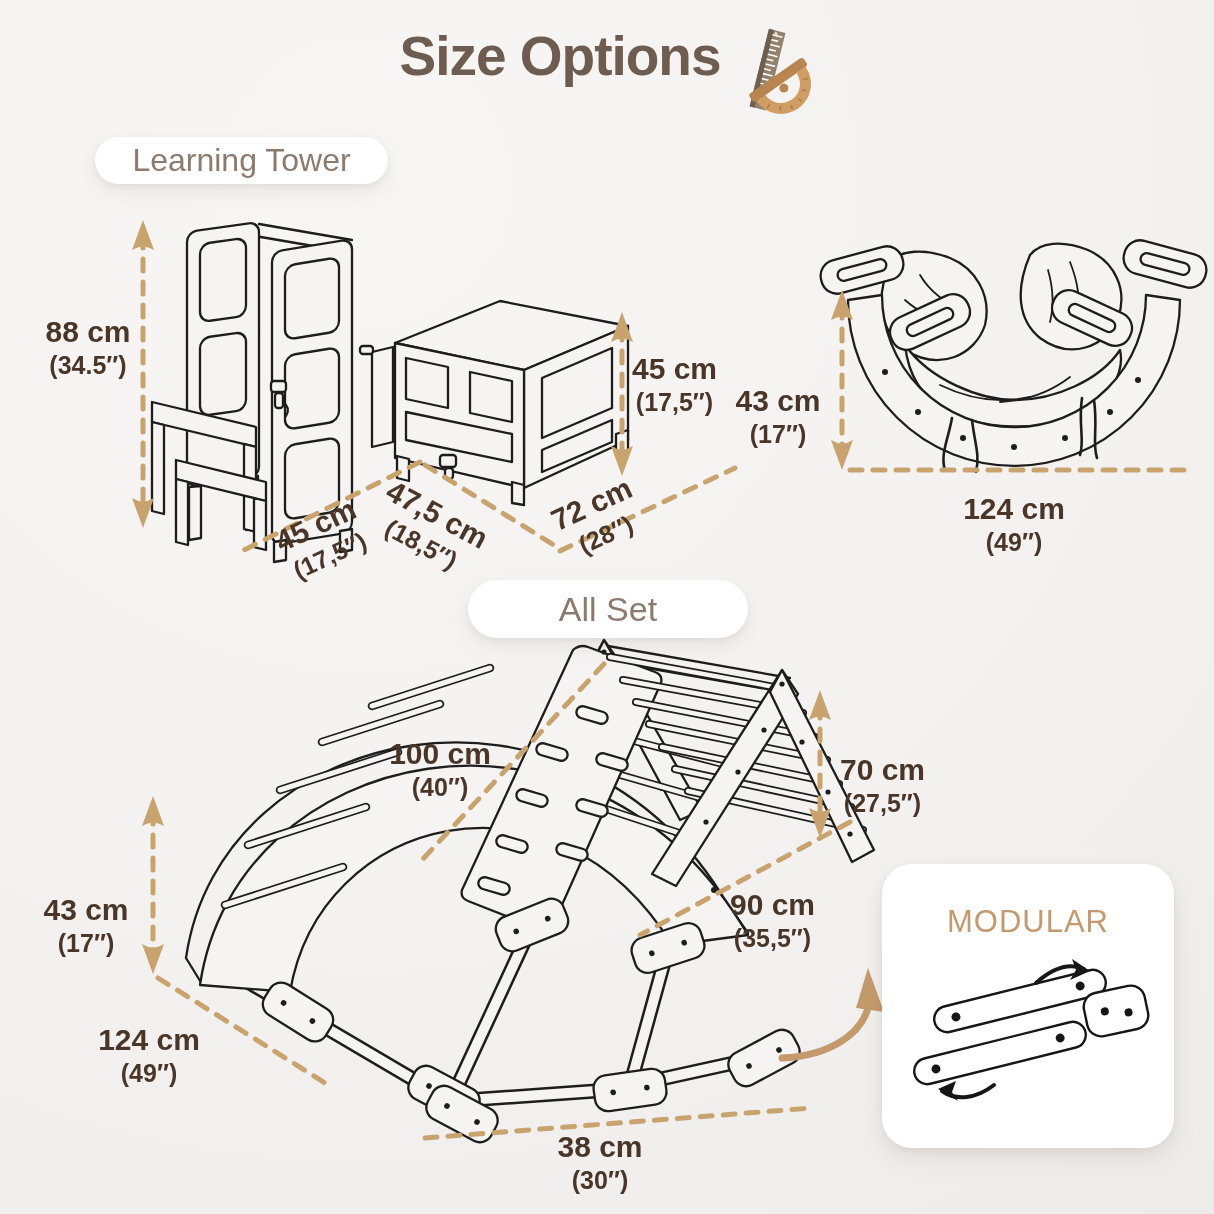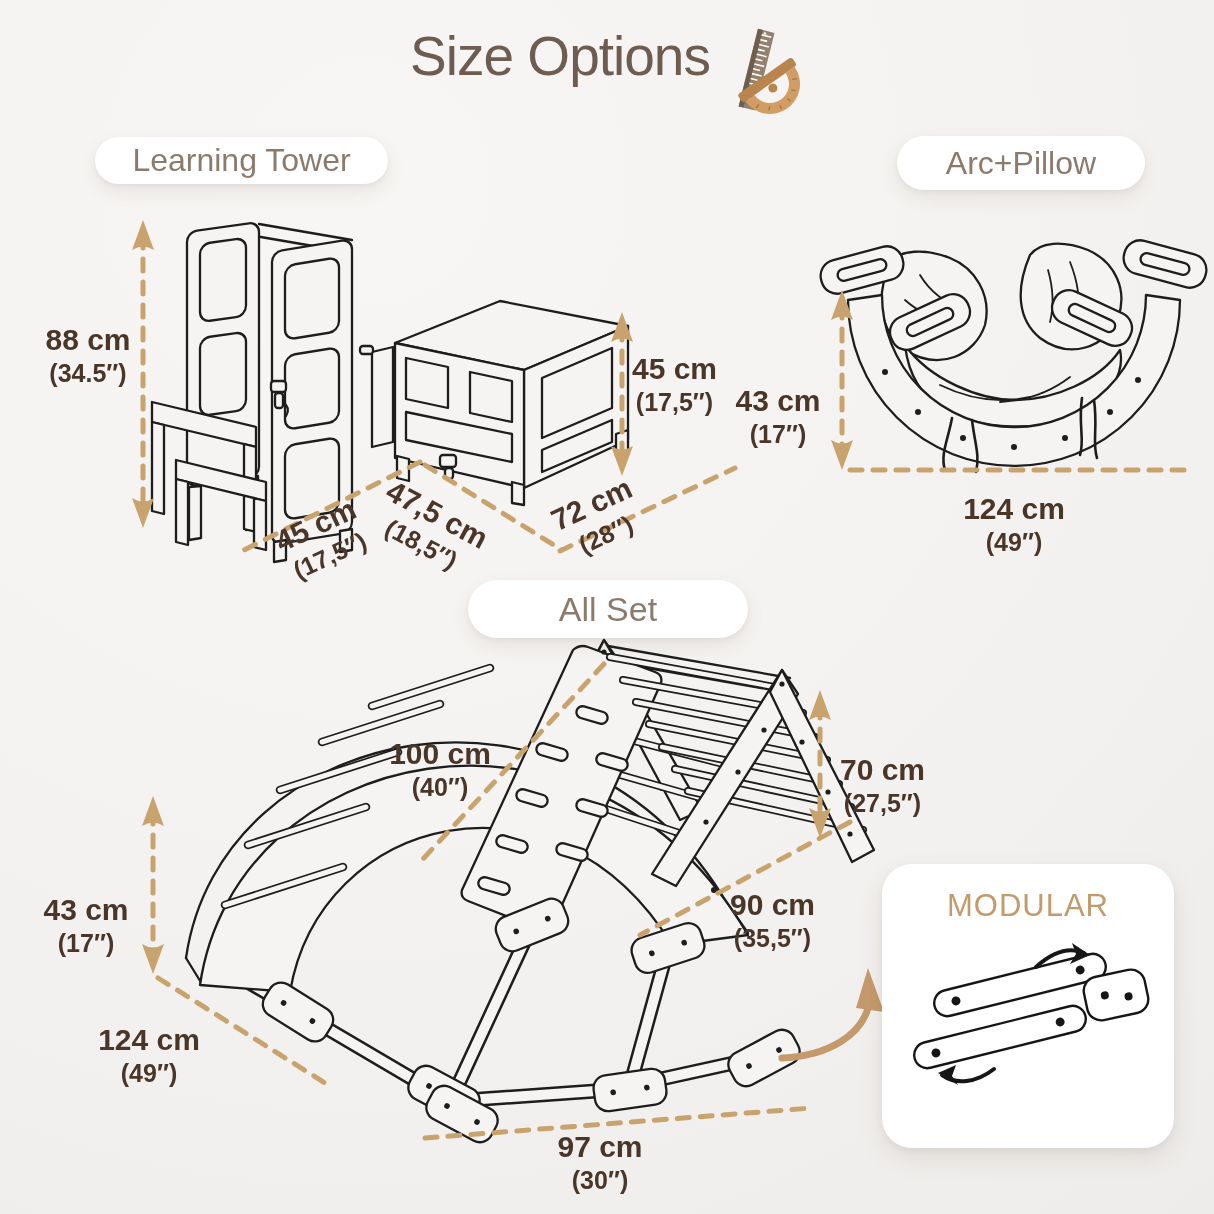--- a/index.html
+++ b/index.html
@@ -2,34 +2,34 @@
 <html><head>
 <meta charset="utf-8">
 <style>
   html,body{margin:0;padding:0;background:#e9e7e4;}
   .canvas{position:relative;width:1214px;height:1214px;overflow:hidden;
     background:radial-gradient(circle at 30% 15%,#f7f6f4 0%,#f4f2f0 55%,#eeecea 100%);
     font-family:"Liberation Sans",sans-serif;}
   svg{display:block}
   #art{position:absolute;left:0;top:0;}
   .title-row{position:absolute;top:26px;left:0;width:100%;display:flex;align-items:flex-start;justify-content:center;gap:12px;}
-  .title{font-size:55px;font-weight:normal;color:#6d5c4f;letter-spacing:-1px;line-height:1.1;}
+  .title{font-size:55px;font-weight:bold;color:#6d5c4f;letter-spacing:-1px;line-height:1.1;}
   .pill{position:absolute;background:#ffffff;border-radius:30px;display:flex;align-items:center;justify-content:center;
     color:#8c7b6d;box-shadow:0 8px 18px rgba(110,90,70,.10),0 2px 5px rgba(110,90,70,.07);}
   .pill-lt{left:95px;top:137px;width:293px;height:47px;font-size:32px;}
   .pill-arc{left:897px;top:136px;width:248px;height:54px;font-size:32px;}
   .pill-set{left:468px;top:580px;width:280px;height:58px;font-size:34px;}
   .dim{position:absolute;text-align:center;color:#4a3628;line-height:1.12;font-weight:bold;}
   .dim .cm{display:block;font-size:30px;}
   .dim .in{display:block;font-size:25px;margin-top:2px;}
   .rot-n25{transform:rotate(-25deg);}
   .rot-p28{transform:rotate(28deg);}
   .badge{position:absolute;left:882px;top:864px;width:292px;height:284px;background:#ffffff;border-radius:30px;
     box-shadow:0 10px 24px rgba(110,90,70,.12),0 3px 7px rgba(110,90,70,.07);
-    text-align:center;padding-top:22px;box-sizing:border-box;}
+    text-align:center;padding-top:38px;box-sizing:border-box;}
   .badge-line{font-size:31px;color:#c49a6c;letter-spacing:1px;line-height:1.32;font-weight:normal;}
   .badge svg{margin:10px auto 0;}
 </style>
 </head>
 <body>
 
 <div class="canvas">
 
   <svg id="art" width="1214" height="1214" viewBox="0 0 1214 1214">
 
@@ -331,24 +331,23 @@
           <line x1="17" y1="20" x2="14" y2="17"></line>
             <line x1="25" y1="11" x2="21" y2="9"></line>
         </g>
         <rect x="-33" y="-10" width="66" height="10" rx="3" fill="#b8854f"></rect>
         <circle cx="0" cy="5" r="4.5" fill="#b8854f"></circle>
       </g>
     </svg>
   </div>
 
   <div class="pill pill-lt">Learning Tower</div>
-  <div class="pill pill-arc">Arc+Pillow</div>
   <div class="pill pill-set">All Set</div>
 
-  <div class="dim" style="left:28px;top:323px;width:120px">
+  <div class="dim" style="left:28px;top:315px;width:120px">
     <span class="cm">88 cm</span>
     <span class="in">(34.5″)</span>
   </div>
   <div class="dim" style="left:612px;top:352px;width:125px">
     <span class="cm">45 cm</span>
     <span class="in">(17,5″)</span>
   </div>
   <div class="dim rot-n25" style="left:247px;top:507px;width:150px">
     <span class="cm">45 cm</span>
     <span class="in">(17,5″)</span>
@@ -385,21 +384,21 @@
   </div>
   <div class="dim" style="left:84px;top:1023px;width:130px">
     <span class="cm">124 cm</span>
     <span class="in">(49″)</span>
   </div>
   <div class="dim" style="left:705px;top:888px;width:135px">
     <span class="cm">90 cm</span>
     <span class="in">(35,5″)</span>
   </div>
   <div class="dim" style="left:535px;top:1130px;width:130px">
-    <span class="cm">97 cm</span>
+    <span class="cm">38 cm</span>
     <span class="in">(30″)</span>
   </div>
 
   <div class="badge">
     <div class="badge-line">MODULAR</div>
     <svg width="252" height="158" viewBox="0 0 252 158">
       <g stroke="#161616" stroke-width="2.4" fill="#ffffff" stroke-linejoin="round">
         <g transform="translate(118,48) rotate(-14)">
           <rect x="-88" y="-13" width="176" height="26" rx="13"></rect>
           <circle cx="-66" cy="0" r="4.5" fill="#161616" stroke="none"></circle>

